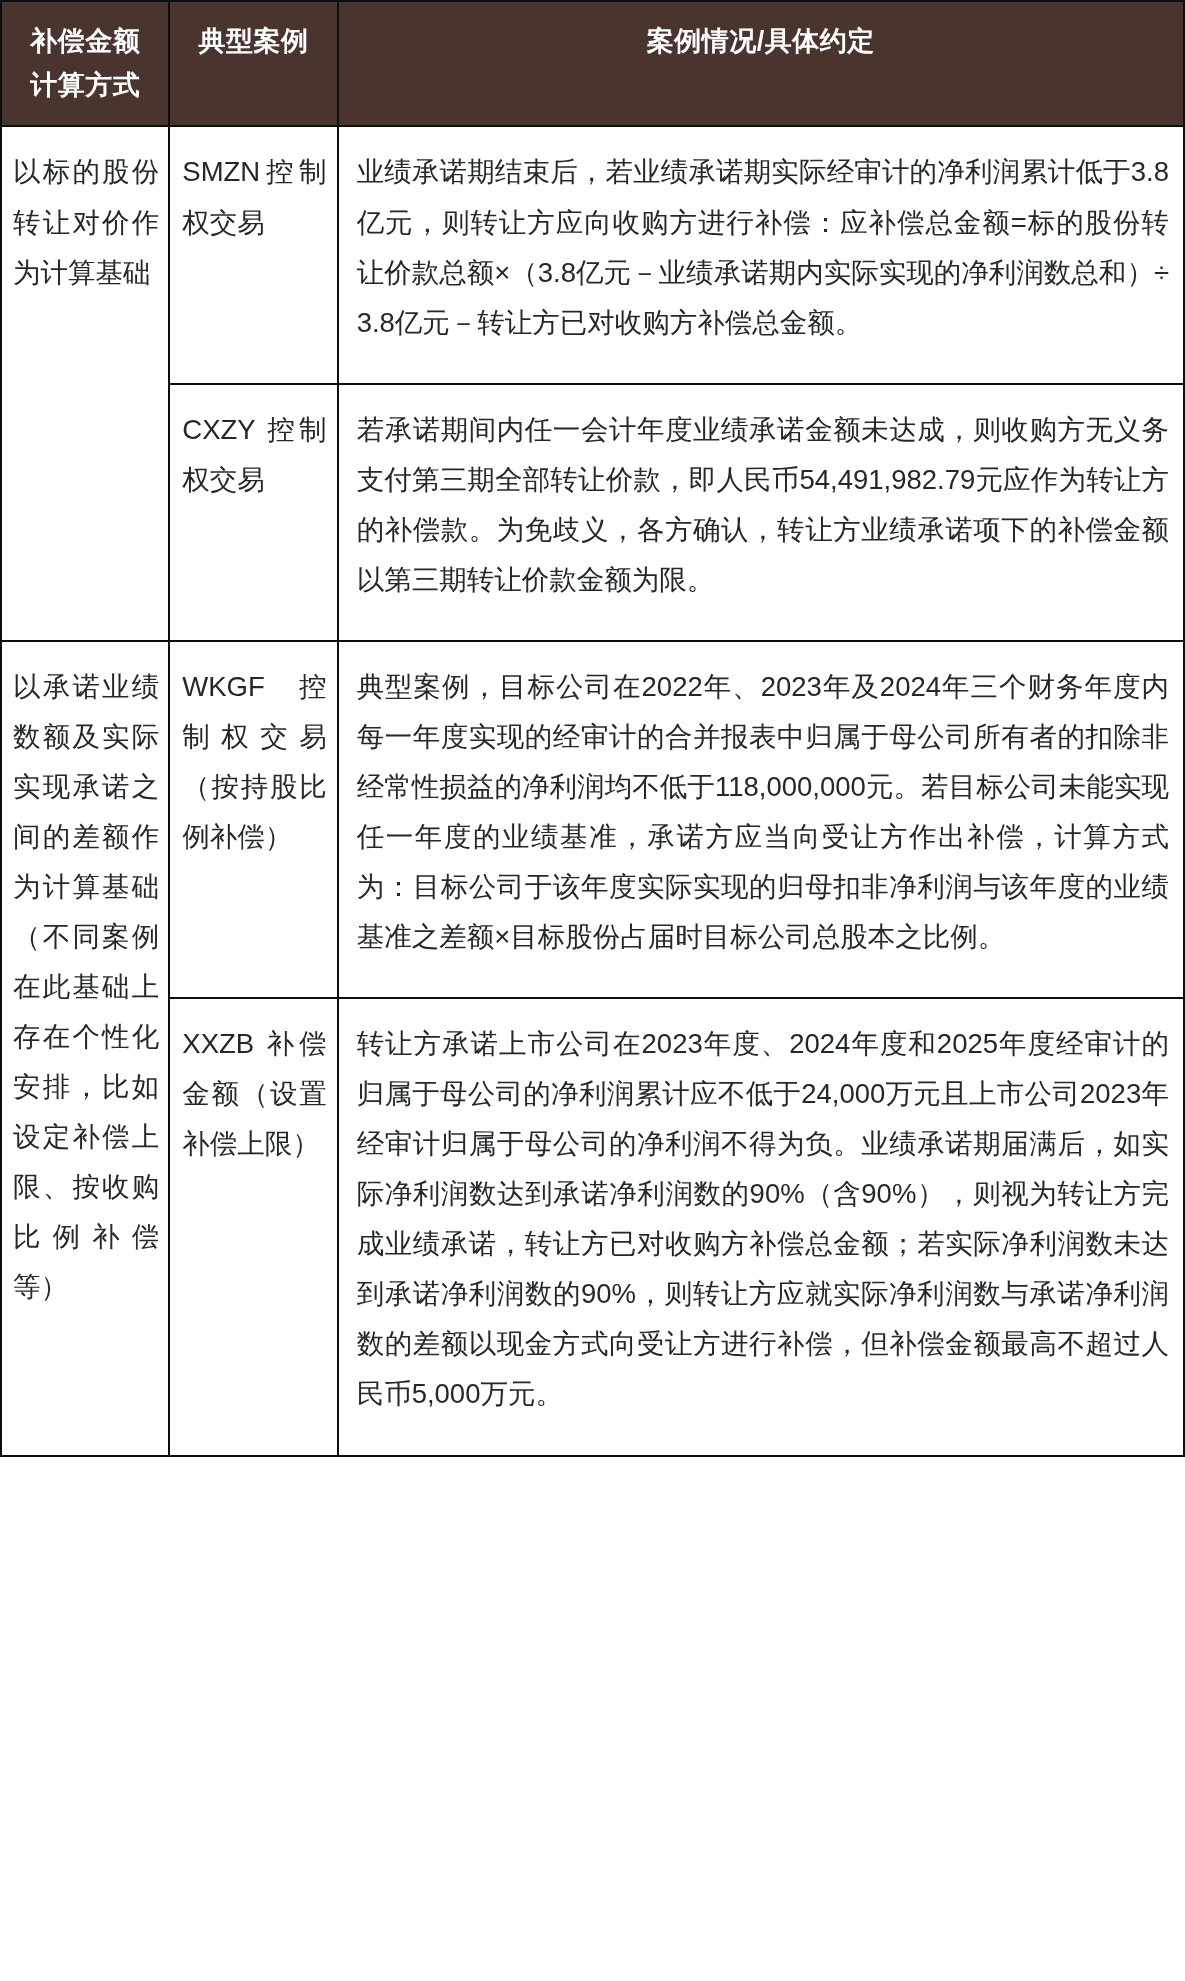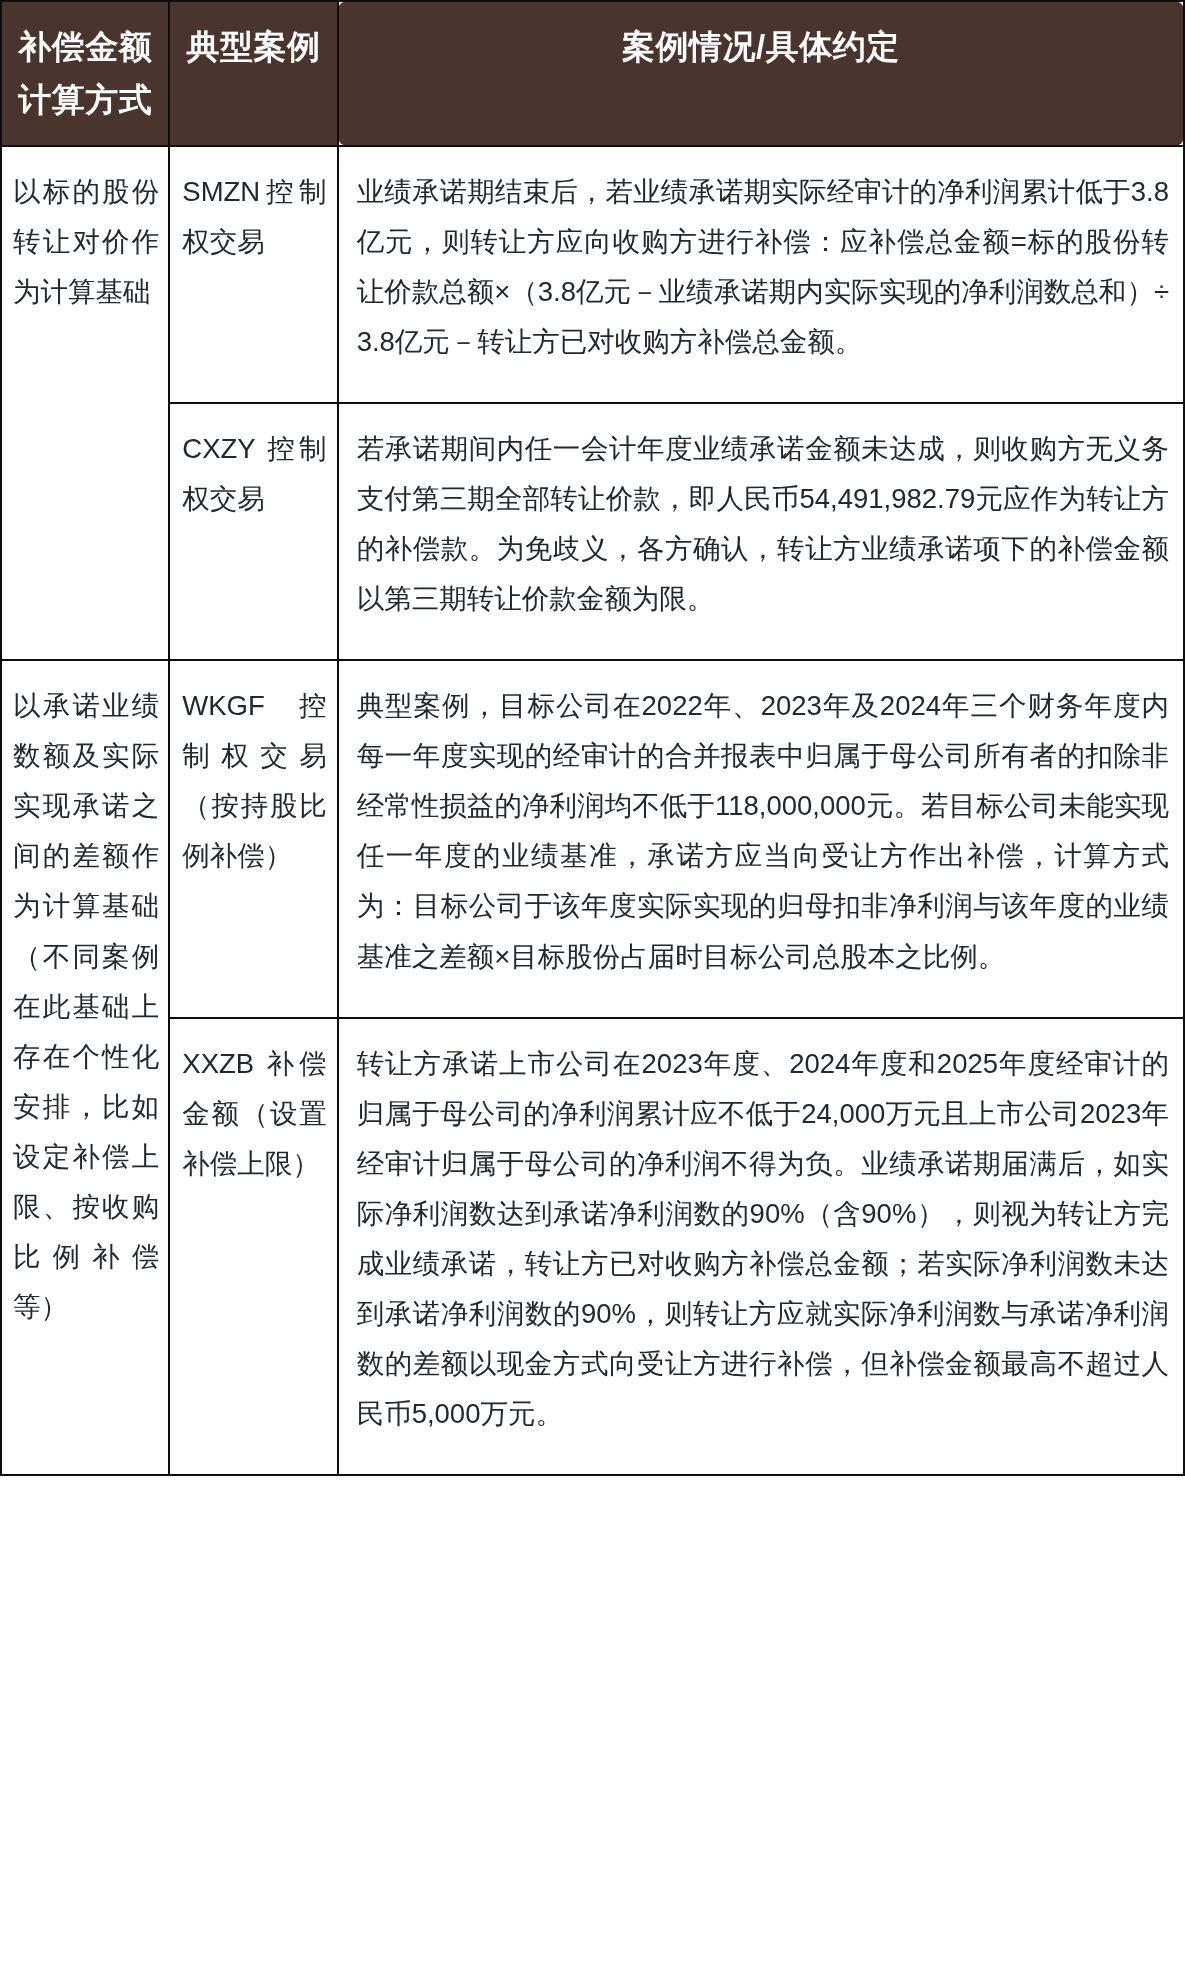--- a/index.html
+++ b/index.html
@@ -25,36 +25,35 @@
     vertical-align: top;
     box-sizing: border-box;
   }
   
   thead th {
     background: #4a342e;
     color: #ffffff;
     font-weight: bold;
     text-align: center;
     vertical-align: middle;
-    font-size: 33px;
+    font-size: 27px;
     line-height: 1.62;
     padding: 18px 6px;
     letter-spacing: 0.5px;
   }
   th.h-method {
     width: 140px;
     padding-left: 10px;
     padding-right: 10px;
   }
   th.h-case {
     width: 140px;
   }
   th.h-desc {
     width: 704px;
-    border-radius: 9px;
   }
   th.h-method .hline { display: block; }
 
   
   td {
     font-size: 27.5px;
     line-height: 1.82;
     background: #ffffff;
   }
   td.c-method {

